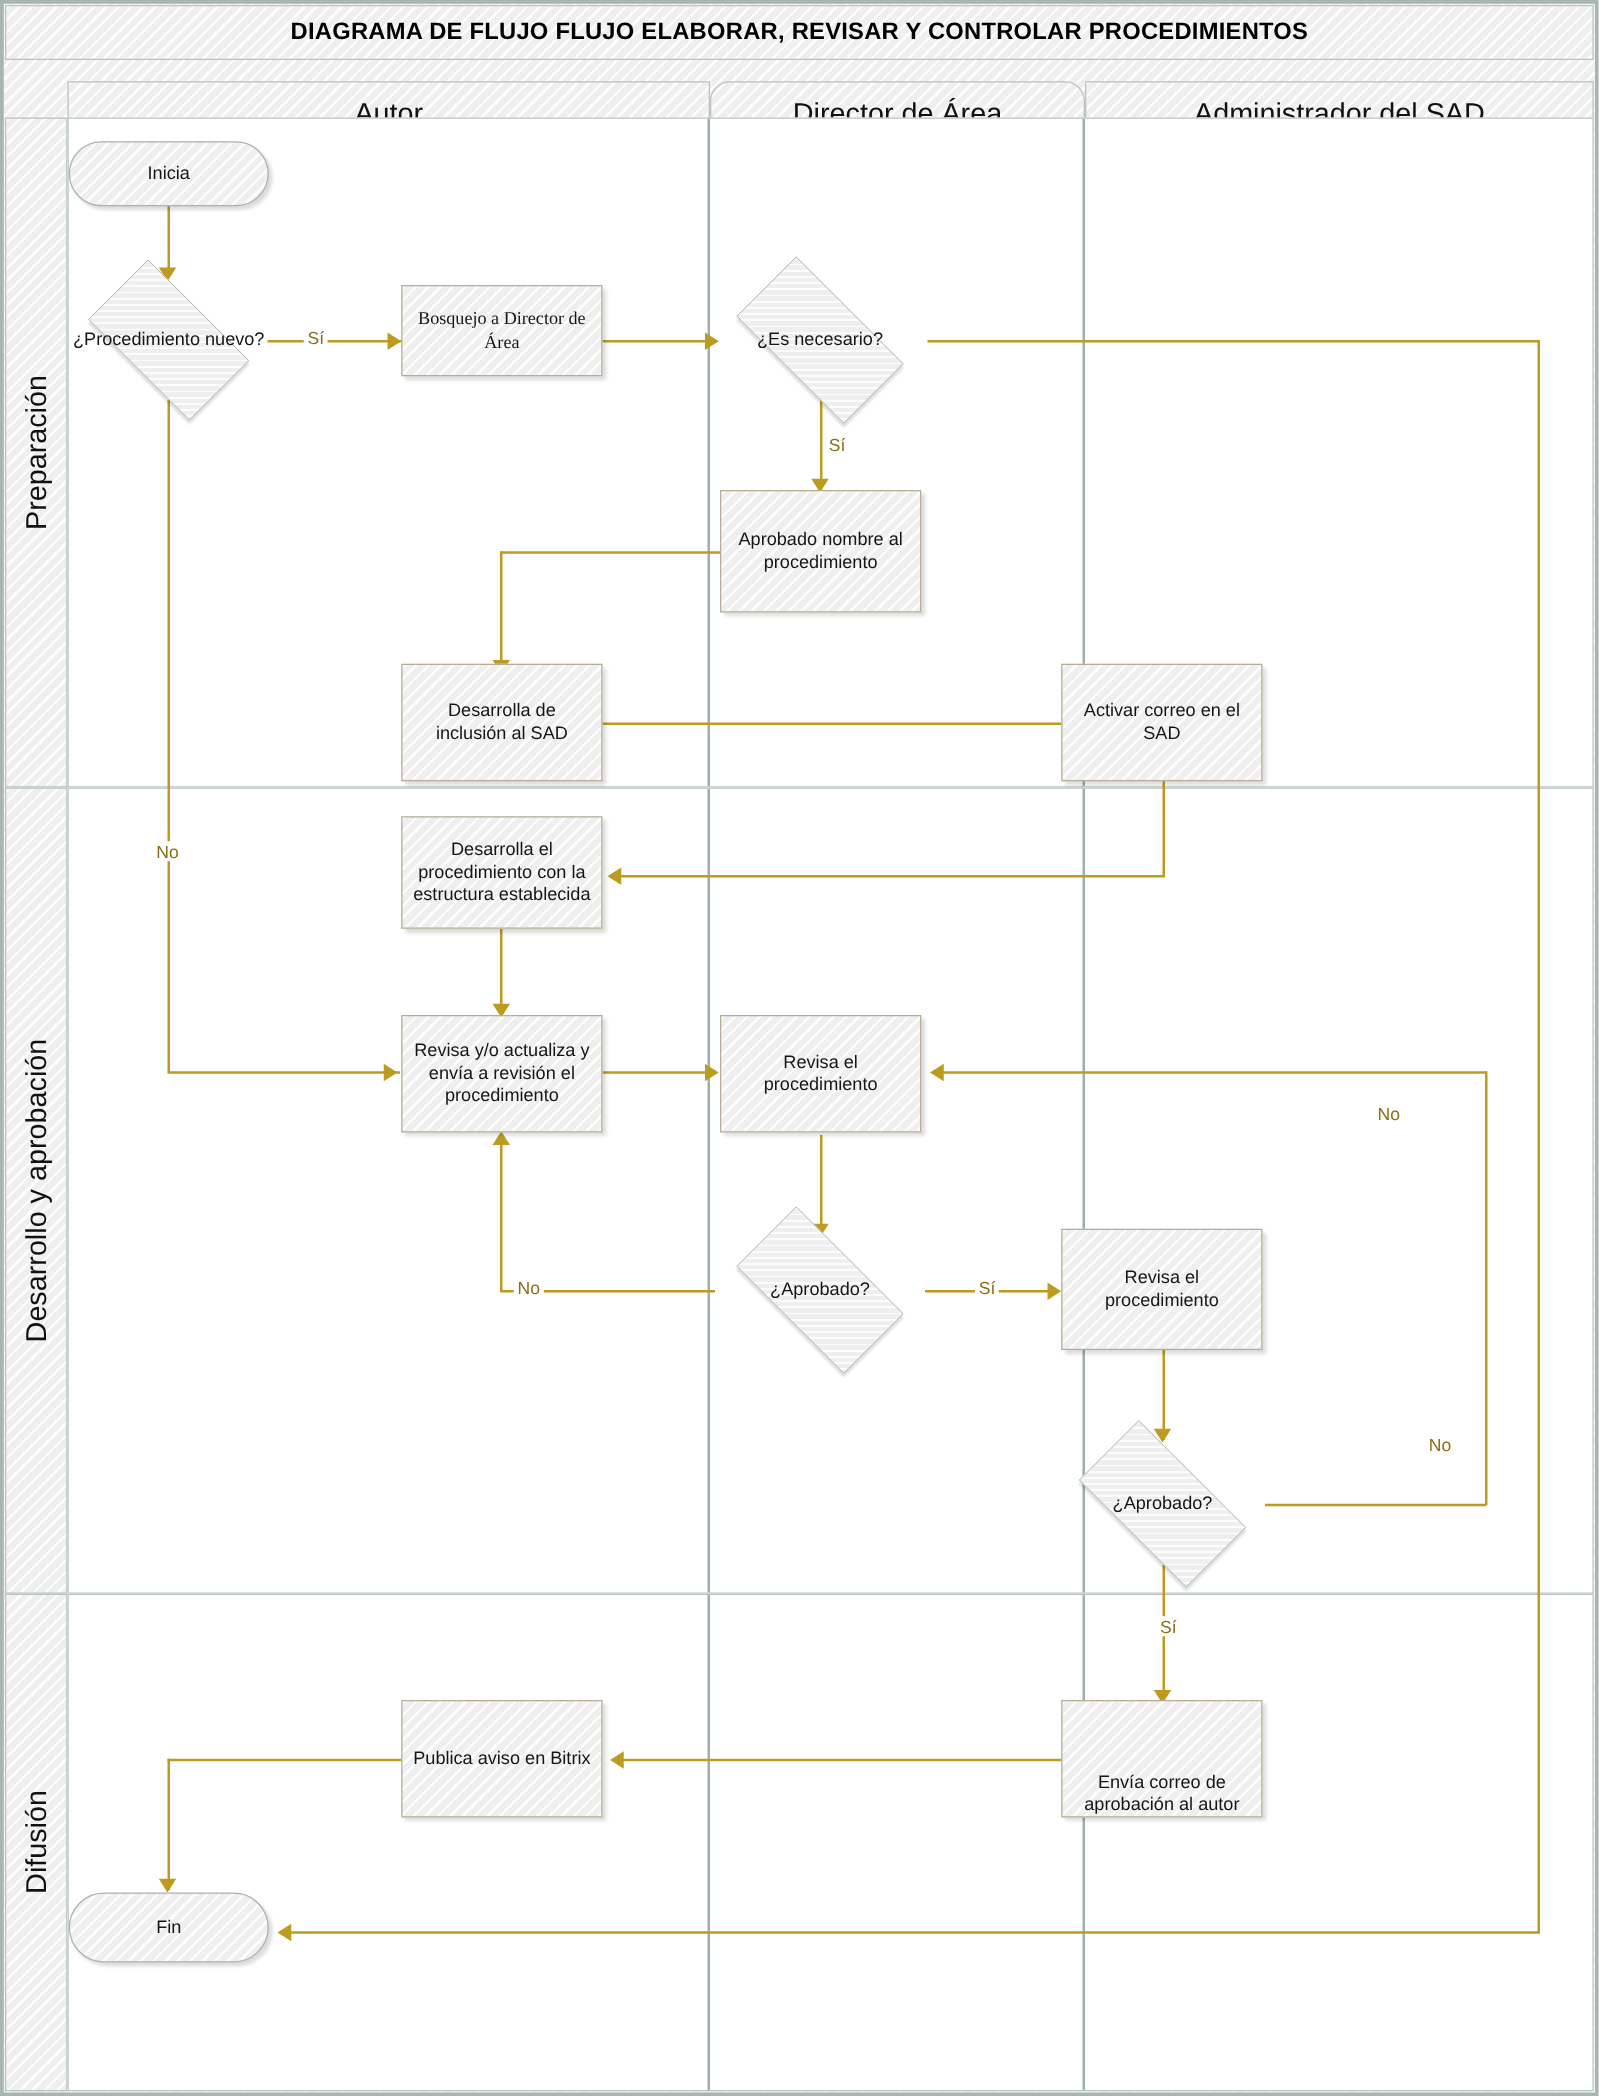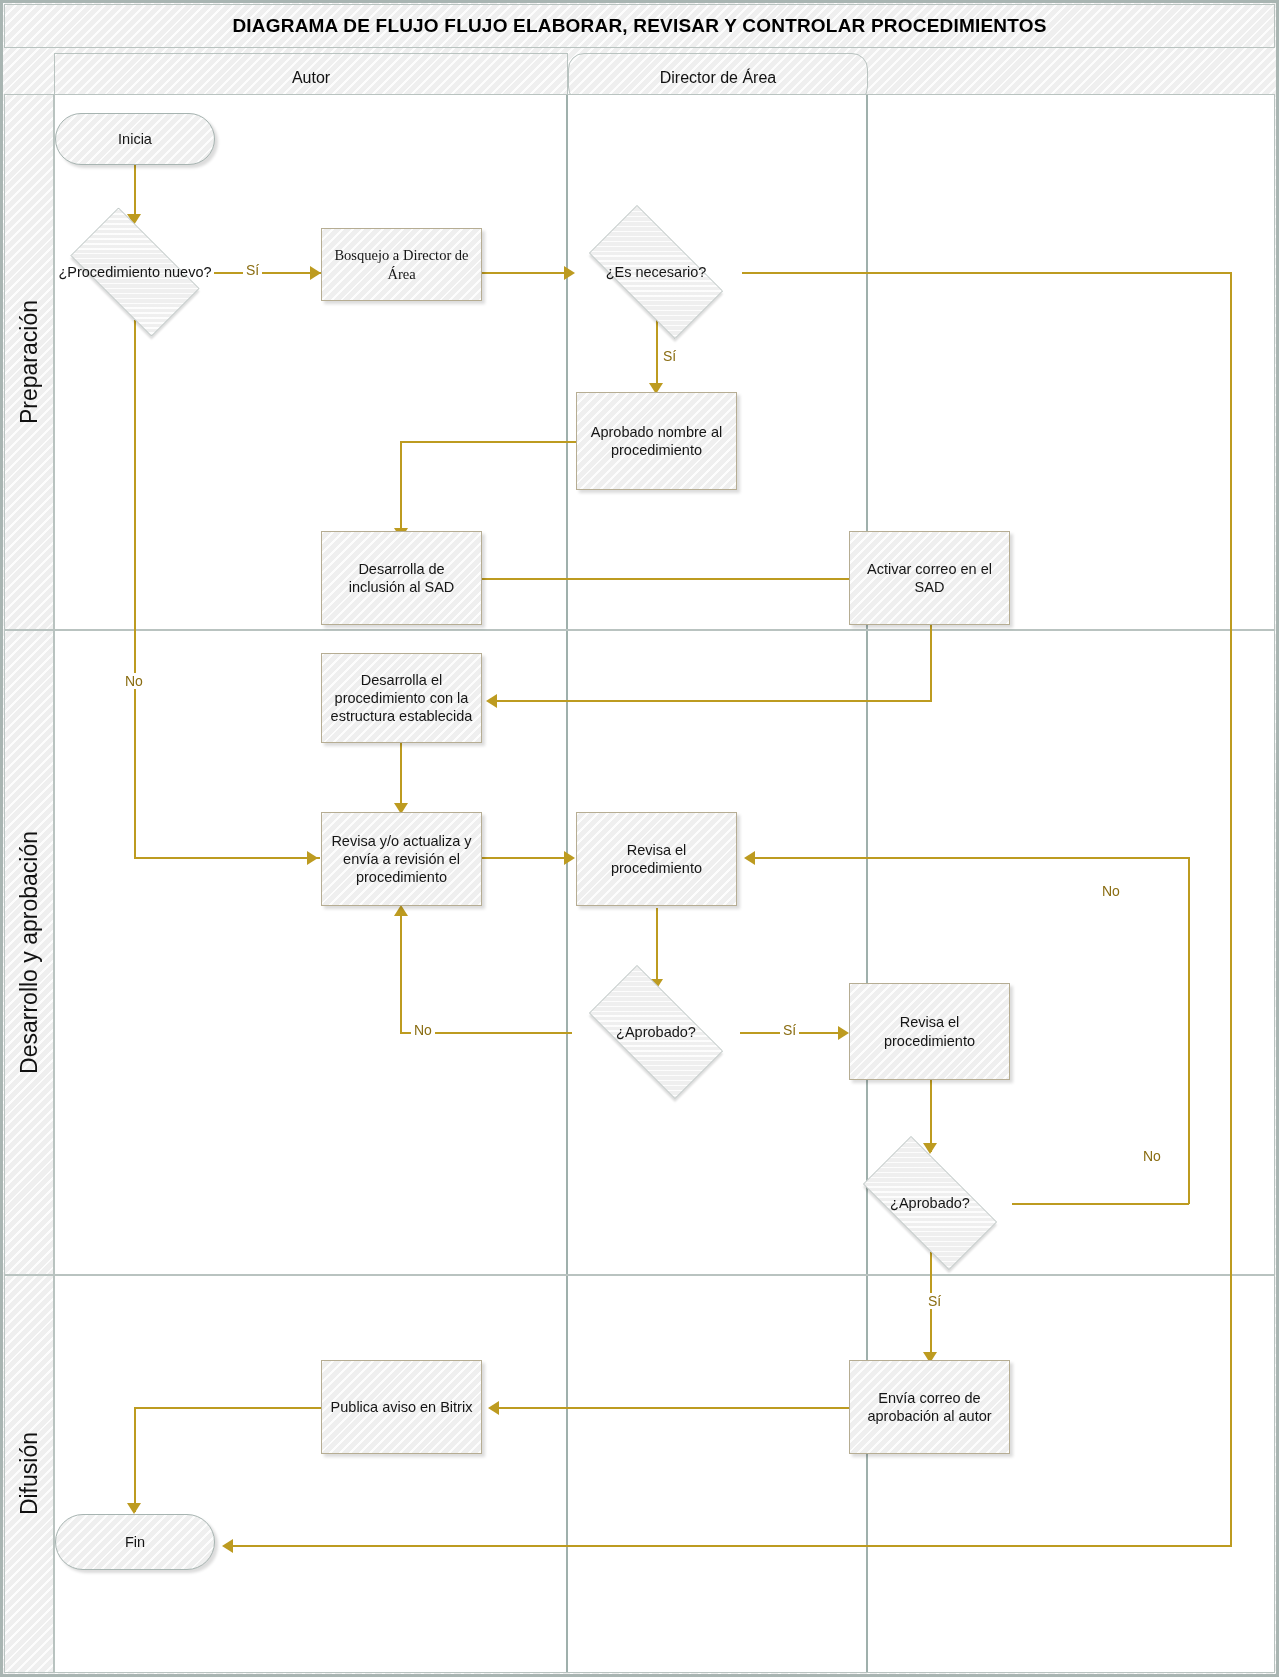--- a/index.html
+++ b/index.html
@@ -20,23 +20,23 @@
          box-sizing:border-box;border:3px solid #a9b5b2;}
 
   
   #titlebar{position:absolute;left:4px;top:4px;width:1271px;height:44px;
             box-sizing:border-box;border:1px solid #b9c3c0;
             display:flex;align-items:center;justify-content:center;}
   #titlebar .t{font-size:19px;font-weight:bold;letter-spacing:.2px;color:#000;}
 
   
   #headrow{position:absolute;left:4px;top:53px;width:1271px;height:41px;}
-  .colhead{position:absolute;top:0;height:50px;box-sizing:border-box;
+  .colhead{position:absolute;top:12px;height:50px;box-sizing:border-box;
            border:1px solid #b9c3c0;display:flex;align-items:center;
-           justify-content:center;font-size:16px;color:#111;}
+           justify-content:center;font-size:23px;color:#111;}
 
   
   .lanelabel{position:absolute;left:4px;width:50px;box-sizing:border-box;
              border:1px solid #b9c3c0;display:flex;align-items:center;
              justify-content:center;}
   .lanelabel span{writing-mode:vertical-rl;transform:rotate(180deg);
                   font-size:23px;color:#111;white-space:nowrap;}
 
   
   .lanebody{position:absolute;background:#ffffff;box-sizing:border-box;
@@ -82,20 +82,23 @@
   <div class="t">DIAGRAMA DE FLUJO FLUJO ELABORAR, REVISAR Y CONTROLAR PROCEDIMIENTOS</div>
 </div>
 
 <div id="headrow">
   <div class="colhead hatch" style="left:50px;width:514px;">
     <span>Autor</span>
   </div>
   <div class="colhead hatch" style="left:564px;width:300px;border-radius:16px;">
     <span>Director de Área</span>
   </div>
+  <div class="colhead hatch" style="left:864px;width:407px;">
+    <span>Administrador del SAD</span>
+  </div>
 </div>
 
 <div class="lanelabel hatch" style="top:94px;height:536px;">
   <span>Preparación</span>
 </div>
 <div class="lanelabel hatch" style="top:630px;height:645px;">
   <span>Desarrollo y aprobación</span>
 </div>
 <div class="lanelabel hatch" style="top:1275px;height:398px;">
   <span>Difusión</span>
@@ -241,19 +244,19 @@
 
 <div class="shape dec" style="left:844px;top:1155px;width:172px;height:96px;">
   <div class="dinner hatch"></div>
   <div class="dtext">¿Aprobado?</div>
 </div>
 
 <div class="shape proc hatch" style="left:321px;top:1360px;width:161px;height:94px;padding:0 6px;">
   <span>Publica aviso en Bitrix</span>
 </div>
 
-<div class="shape proc hatch" style="left:849px;top:1360px;width:161px;height:94px;padding:0 8px;">
+<div class="shape proc hatch" style="left:849px;top:1360px;width:161px;height:94px;padding:0 8px;align-items:flex-end;">
   <span>Envía correo de aprobación al autor</span>
 </div>
 
 <div class="shape term hatch" style="left:55px;top:1514px;width:160px;height:56px;">
   <span>Fin</span>
 </div>
 
 </body></html>

